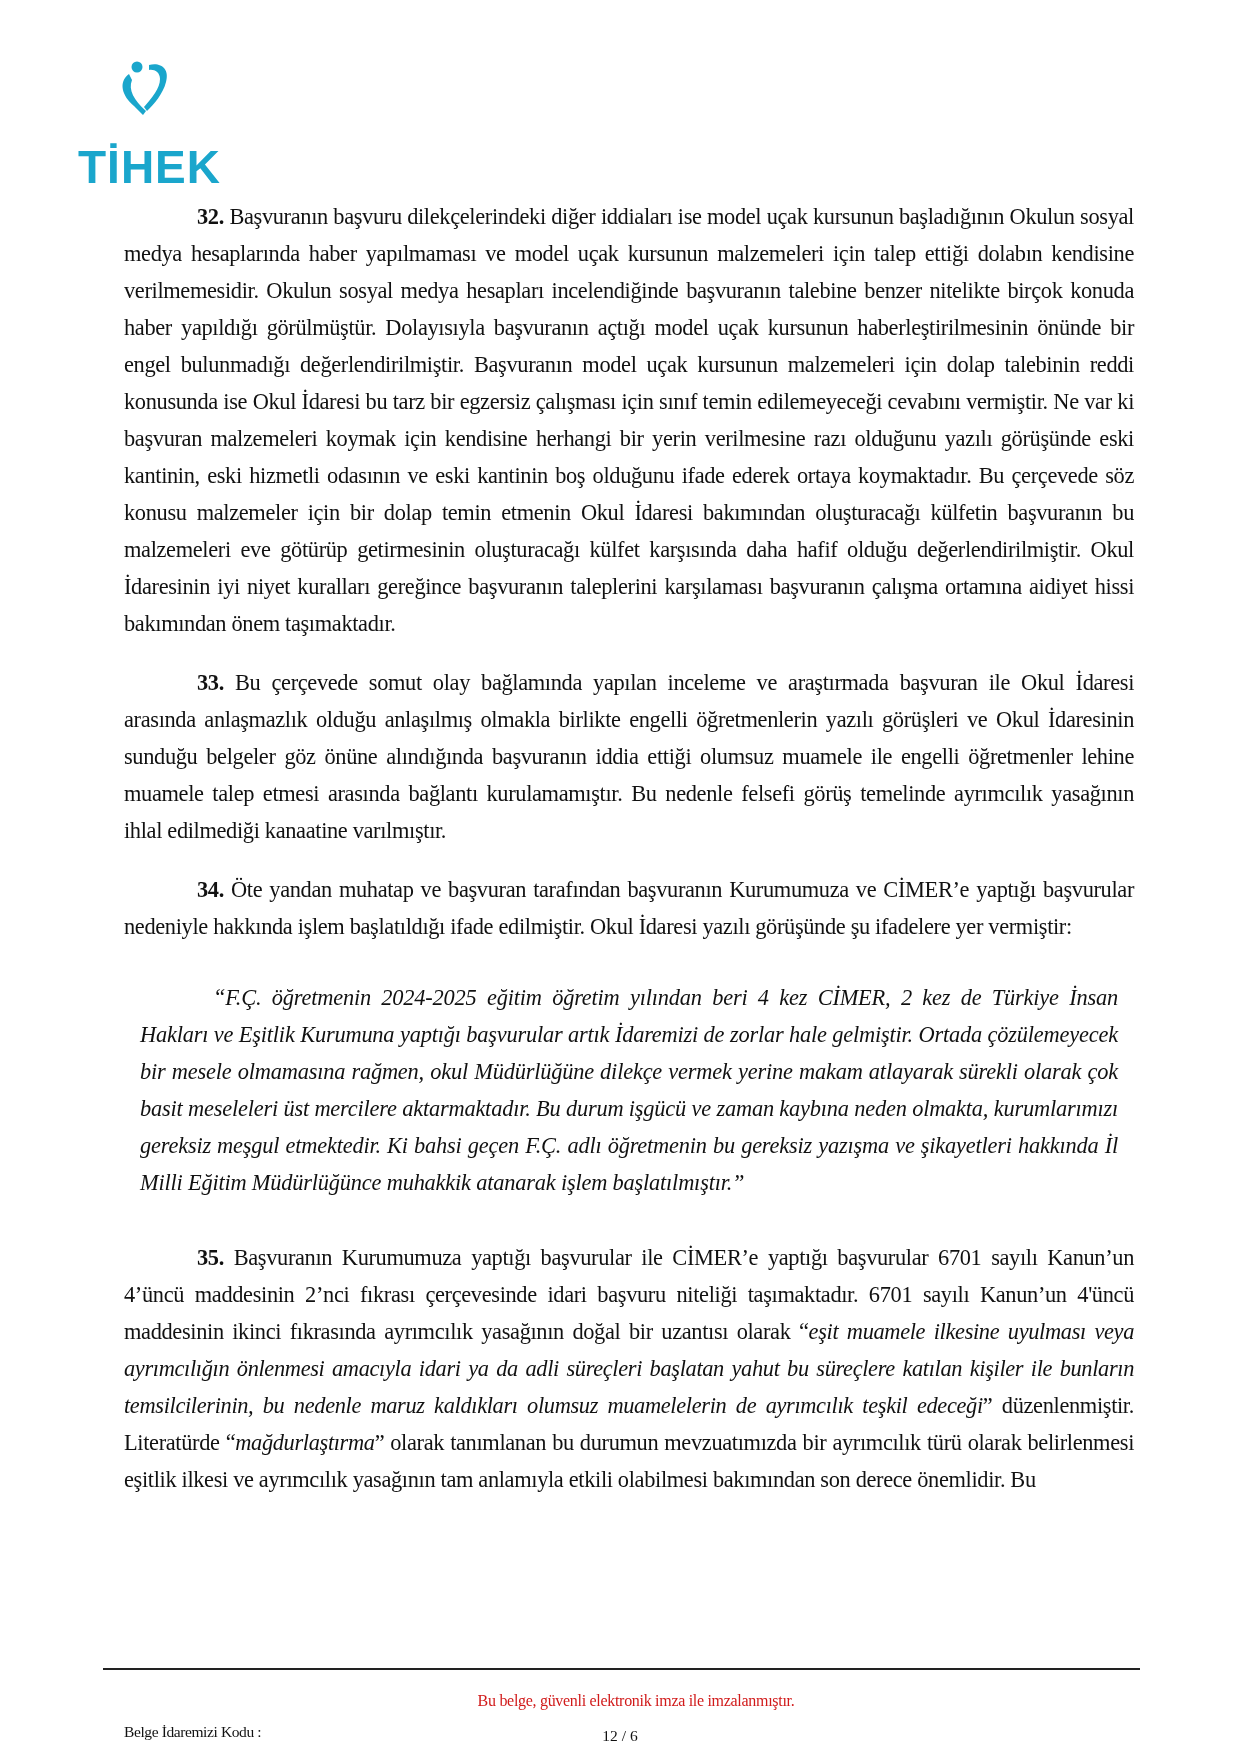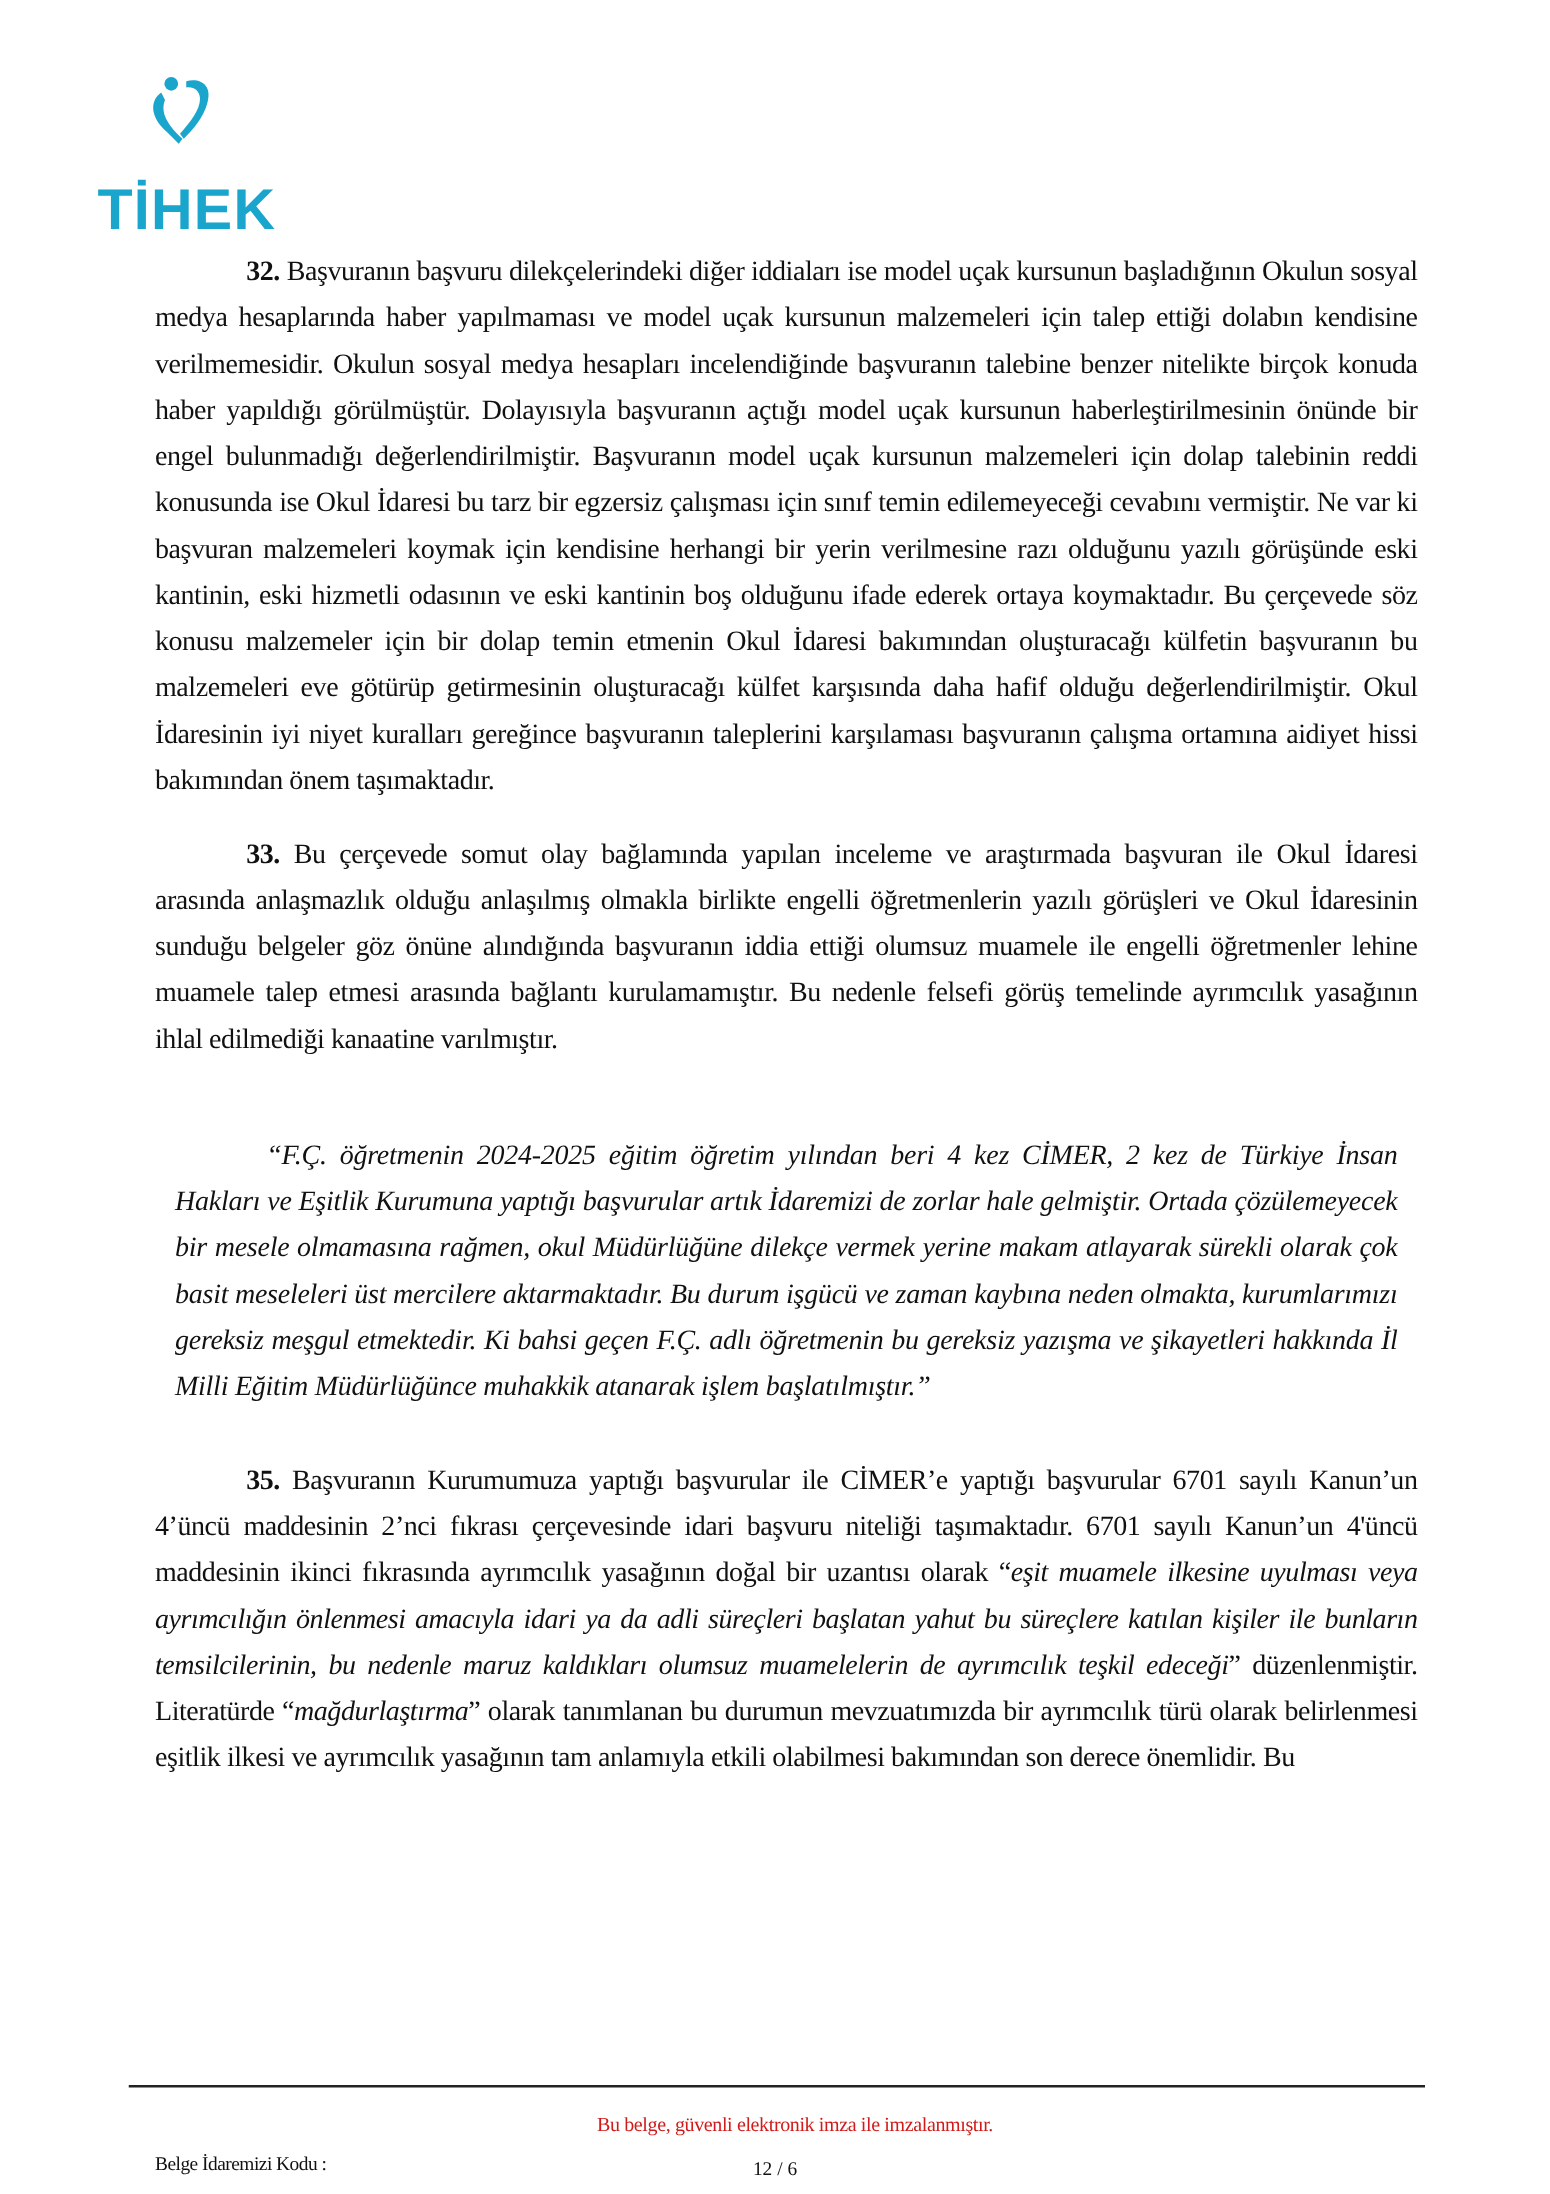--- a/index.html
+++ b/index.html
@@ -34,20 +34,21 @@
     <path d="M33 5 C 44 2, 54 8, 50 22 C 47 34, 38 44, 31 51 L 28 47 C 36 38, 44 28, 44 19 C 44 12, 38 9, 33 10 Z" fill="#1aa6cc"></path>
   </svg>
   <div class="logo-text">TİHEK</div>
 </div>
 
 <div class="content">
   <p class="para"><b>32.</b><span> Başvuranın başvuru dilekçelerindeki diğer iddiaları ise model uçak kursunun başladığının Okulun sosyal medya hesaplarında haber yapılmaması ve model uçak kursunun malzemeleri için talep ettiği dolabın kendisine verilmemesidir. Okulun sosyal medya hesapları incelendiğinde başvuranın talebine benzer nitelikte birçok konuda haber yapıldığı görülmüştür. Dolayısıyla başvuranın açtığı model uçak kursunun haberleştirilmesinin önünde bir engel bulunmadığı değerlendirilmiştir. Başvuranın model uçak kursunun malzemeleri için dolap talebinin reddi konusunda ise Okul İdaresi bu tarz bir egzersiz çalışması için sınıf temin edilemeyeceği cevabını vermiştir. Ne var ki başvuran malzemeleri koymak için kendisine herhangi bir yerin verilmesine razı olduğunu yazılı görüşünde eski kantinin, eski hizmetli odasının ve eski kantinin boş olduğunu ifade ederek ortaya koymaktadır. Bu çerçevede söz konusu malzemeler için bir dolap temin etmenin Okul İdaresi bakımından oluşturacağı külfetin başvuranın bu malzemeleri eve götürüp getirmesinin oluşturacağı külfet karşısında daha hafif olduğu değerlendirilmiştir. Okul İdaresinin iyi niyet kuralları gereğince başvuranın taleplerini karşılaması başvuranın çalışma ortamına aidiyet hissi bakımından önem taşımaktadır.</span></p>
   <div class="gap"></div>
   <p class="para"><b>33.</b><span> Bu çerçevede somut olay bağlamında yapılan inceleme ve araştırmada başvuran ile Okul İdaresi arasında anlaşmazlık olduğu anlaşılmış olmakla birlikte engelli öğretmenlerin yazılı görüşleri ve Okul İdaresinin sunduğu belgeler göz önüne alındığında başvuranın iddia ettiği olumsuz muamele ile engelli öğretmenler lehine muamele talep etmesi arasında bağlantı kurulamamıştır. Bu nedenle felsefi görüş temelinde ayrımcılık yasağının ihlal edilmediği kanaatine varılmıştır.</span></p>
   <div class="gap"></div>
+  <p class="para"><b>34.</b><span> Öte yandan muhatap ve başvuran tarafından başvuranın Kurumumuza ve CİMER’e yaptığı başvurular nedeniyle hakkında işlem başlatıldığı ifade edilmiştir. Okul İdaresi yazılı görüşünde şu ifadelere yer vermiştir:</span></p>
   <div class="gap2"></div>
   <p class="quote">“F.Ç. öğretmenin 2024-2025 eğitim öğretim yılından beri 4 kez CİMER, 2  kez de Türkiye İnsan Hakları ve Eşitlik Kurumuna yaptığı başvurular artık İdaremizi de zorlar  hale gelmiştir. Ortada çözülemeyecek bir mesele olmamasına rağmen, okul Müdürlüğüne dilekçe vermek yerine makam atlayarak sürekli olarak çok basit meseleleri üst mercilere aktarmaktadır. Bu durum işgücü ve zaman kaybına neden olmakta, kurumlarımızı gereksiz meşgul etmektedir. Ki bahsi geçen F.Ç. adlı öğretmenin bu gereksiz yazışma ve şikayetleri hakkında İl  Milli Eğitim Müdürlüğünce muhakkik atanarak işlem başlatılmıştır.”</p>
   <div class="gap"></div>
   <p class="para"><b>35.</b><span> Başvuranın Kurumumuza yaptığı başvurular ile CİMER’e yaptığı başvurular 6701 sayılı Kanun’un 4’üncü maddesinin 2’nci fıkrası çerçevesinde idari başvuru niteliği taşımaktadır. 6701 sayılı Kanun’un 4'üncü maddesinin ikinci fıkrasında ayrımcılık yasağının doğal bir uzantısı olarak “</span><i>eşit muamele ilkesine uyulması veya ayrımcılığın önlenmesi amacıyla idari ya da adli süreçleri başlatan yahut bu süreçlere katılan kişiler ile bunların temsilcilerinin, bu nedenle maruz kaldıkları olumsuz muamelelerin de ayrımcılık teşkil edeceği</i><span>” düzenlenmiştir. Literatürde “</span><i>mağdurlaştırma</i><span>” olarak tanımlanan bu durumun mevzuatımızda bir ayrımcılık türü olarak belirlenmesi eşitlik ilkesi ve ayrımcılık yasağının tam anlamıyla etkili olabilmesi bakımından son derece önemlidir. Bu</span></p>
 </div>
 
 <div class="rule"></div>
 <div class="esign">Bu belge, güvenli elektronik imza ile imzalanmıştır.</div>
 <div class="verify">Belge İdaremizi Kodu :</div>
 <div class="pageno">12 / 6</div>

